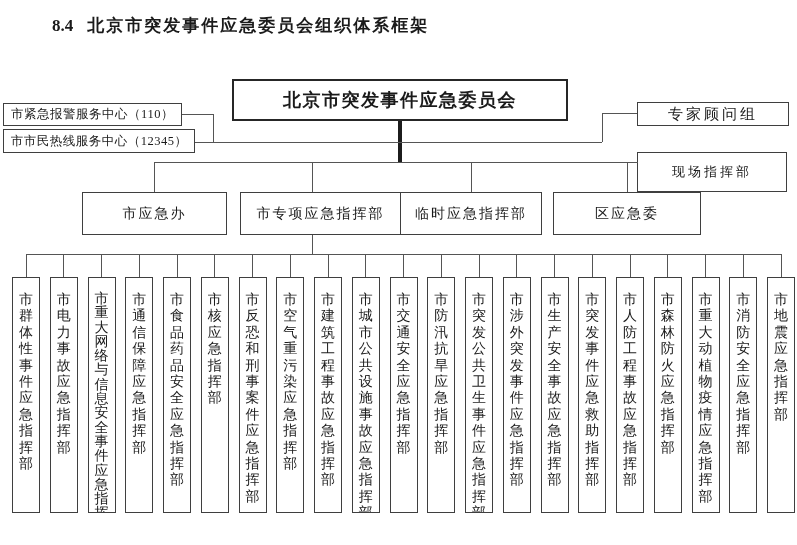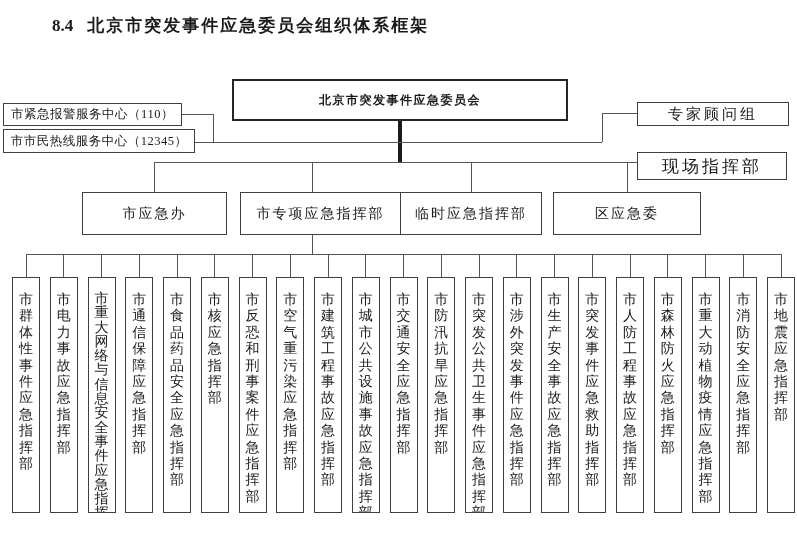--- a/index.html
+++ b/index.html
@@ -8,27 +8,27 @@
 
   
   .title{position:absolute;left:20px;top:14px;font-weight:bold;font-size:17px;letter-spacing:1px;white-space:nowrap;}
   .title .num{margin-right:14px;letter-spacing:0;margin-left:32px;}
   .title .txt{letter-spacing:2px;}
 
   
   .box{position:absolute;box-sizing:border-box;background:#fff;display:flex;align-items:center;justify-content:center;text-align:center;}
 
   .root-box{left:232px;top:79px;width:336px;height:42px;border:2px solid #262626;
-            font-family:"Liberation Sans","DejaVu Sans",sans-serif;font-weight:bold;font-size:12px;letter-spacing:1.5px;}
+            font-family:"Liberation Sans","DejaVu Sans",sans-serif;font-weight:bold;font-size:18px;letter-spacing:1.5px;}
 
   .side-box{border:1.5px solid #3f3f3f;font-size:12.5px;letter-spacing:0.5px;white-space:nowrap;}
   .b110{left:3px;top:103px;width:179px;height:23px;}
   .b12345{left:3px;top:129px;width:192px;height:24px;}
   .bexpert{left:637px;top:102px;width:152px;height:24px;font-size:15px;letter-spacing:3px;}
-  .bscene{left:637px;top:152px;width:150px;height:28px;font-size:17px;letter-spacing:3px;}
+  .bscene{left:637px;top:152px;width:150px;height:40px;font-size:13px;letter-spacing:3px;}
 
   .l2-box{top:192px;height:43px;border:1.5px solid #3f3f3f;font-size:14px;letter-spacing:2px;white-space:nowrap;}
   .l2-0{left:82px;width:145px;}
   .l2-1{left:240px;width:161px;}
   .l2-2{left:400px;width:142px;}
   .l2-3{left:553px;width:148px;}
 
   
   .vrow{position:absolute;left:12px;top:277px;width:783px;height:236px;display:flex;justify-content:space-between;}
   .vbox{box-sizing:border-box;width:28px;height:236px;border:1px solid #3f3f3f;background:#fff;

